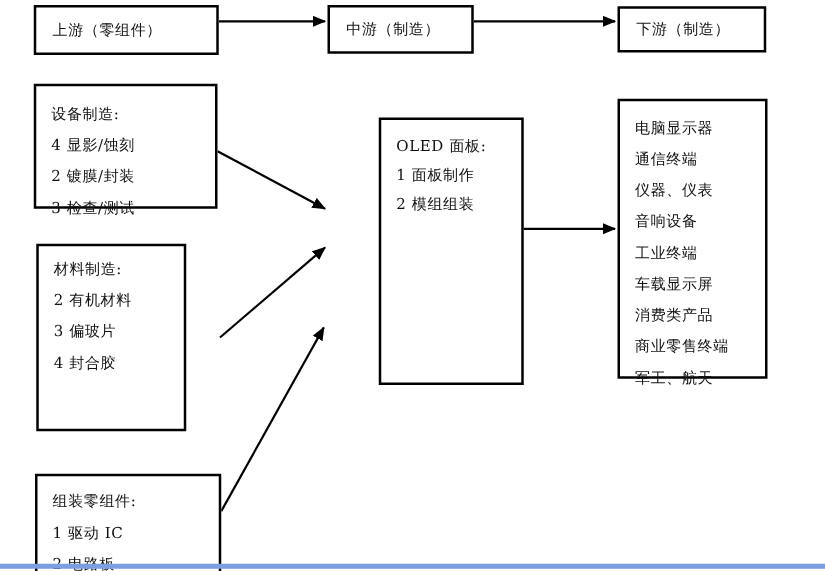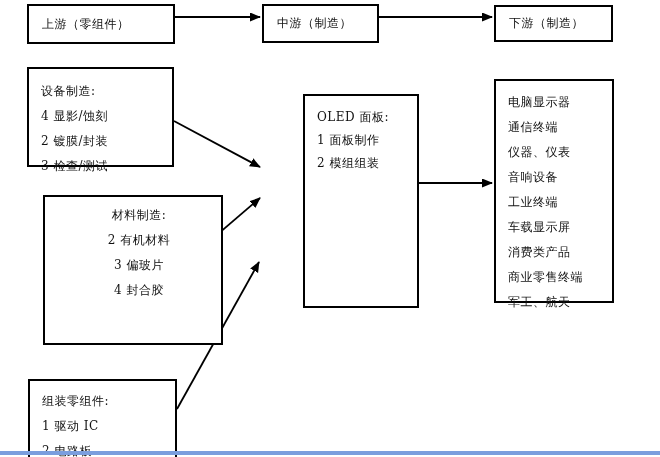--- a/index.html
+++ b/index.html
@@ -26,21 +26,21 @@
     display: flex;
     align-items: center;
     padding-left: 13px;
     white-space: nowrap;
   }
   .list-box .line {
     white-space: nowrap;
   }
   .box-equipment   { left: 27px;  top: 67px;  width: 147px; height: 100px; padding: 10px 0 0 12px; }
   .box-equipment .line  { line-height: 25px; }
-  .box-materials   { left: 43px;  top: 195px; width: 180px; height: 150px; padding: 6px 0 0 12px; text-align: center; }
+  .box-materials   { left: 29px;  top: 195px; width: 120px; height: 150px; padding: 6px 0 0 12px; }
   .box-materials .line  { line-height: 25px; }
   .box-components  { left: 28px;  top: 359px; width: 149px; height: 89px;  padding: 8px 0 0 12px; margin-top: 20px; }
   .box-components .line { line-height: 25px; }
   .box-oled        { left: 263px; top: 94px;  width: 116px; height: 214px; padding: 10px 0 0 12px; margin-left: 40px; }
   .box-oled .line       { line-height: 23px; }
   .box-apps        { left: 494px; top: 79px;  width: 120px; height: 224px; padding: 9px 0 0 12px; }
   .box-apps .line       { line-height: 25px; }
   .box-upstream    { left: 27px;  top: 4px;  width: 148px; height: 40px; }
   .box-midstream   { left: 262px; top: 4px;  width: 117px; height: 39px; }
   .box-downstream  { left: 494px; top: 5px;  width: 119px; height: 37px; }

